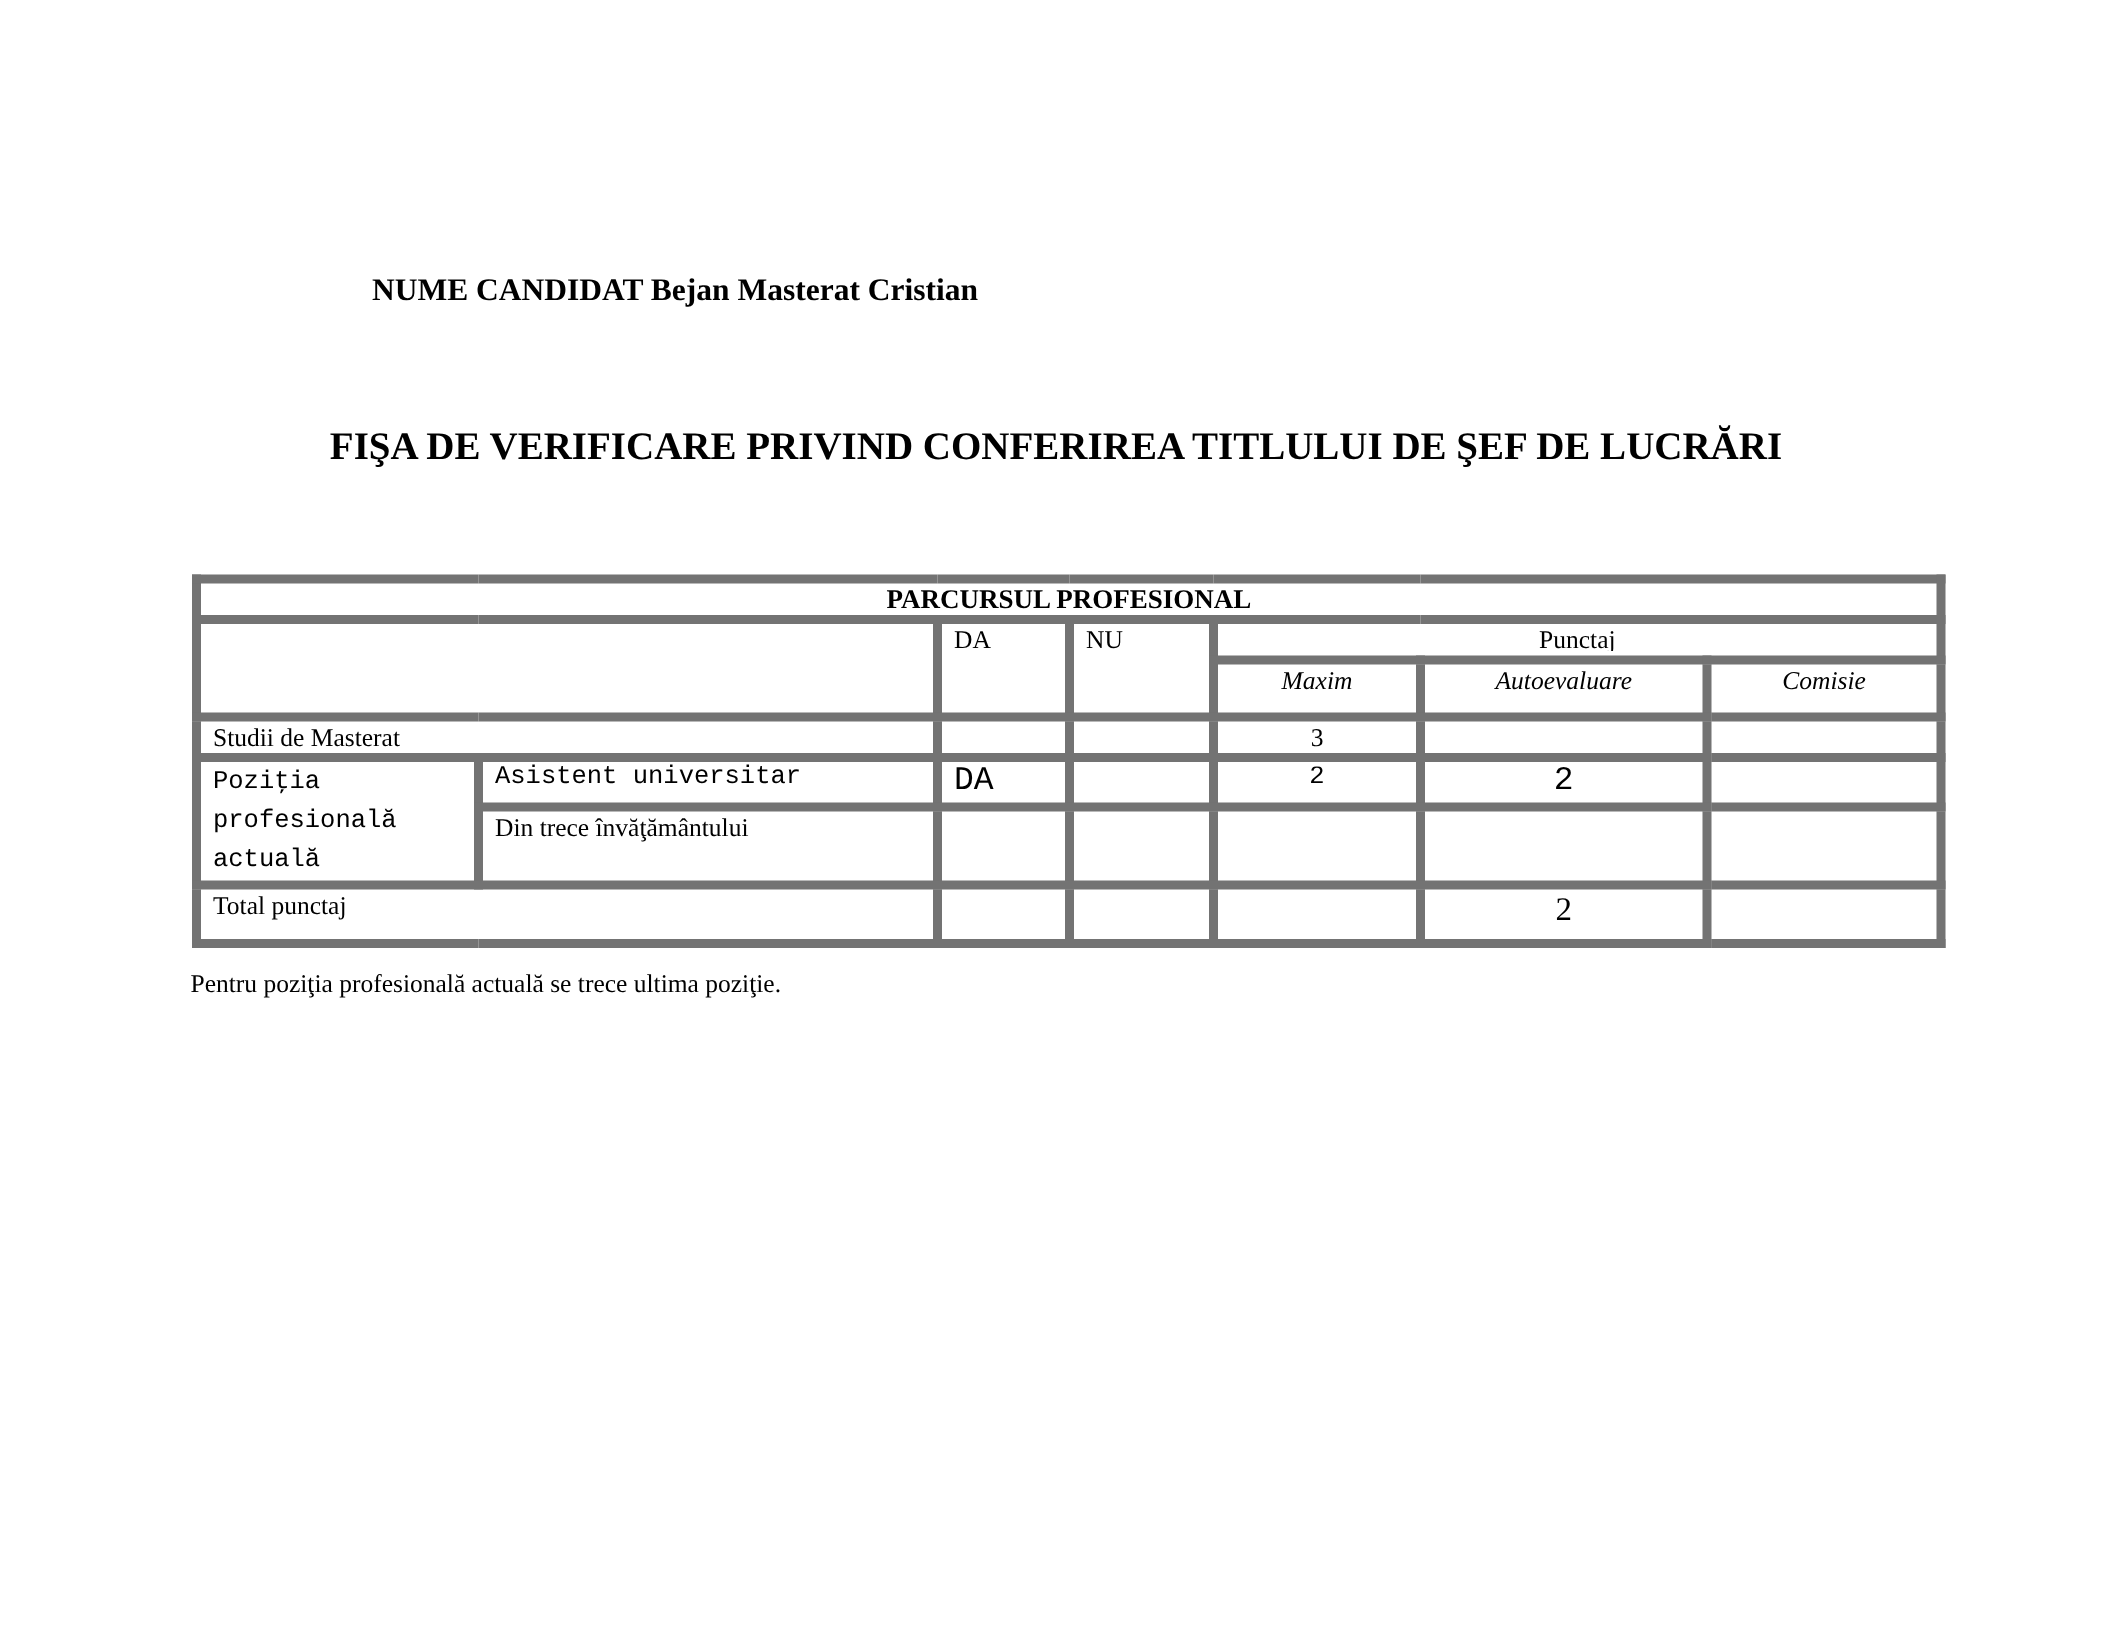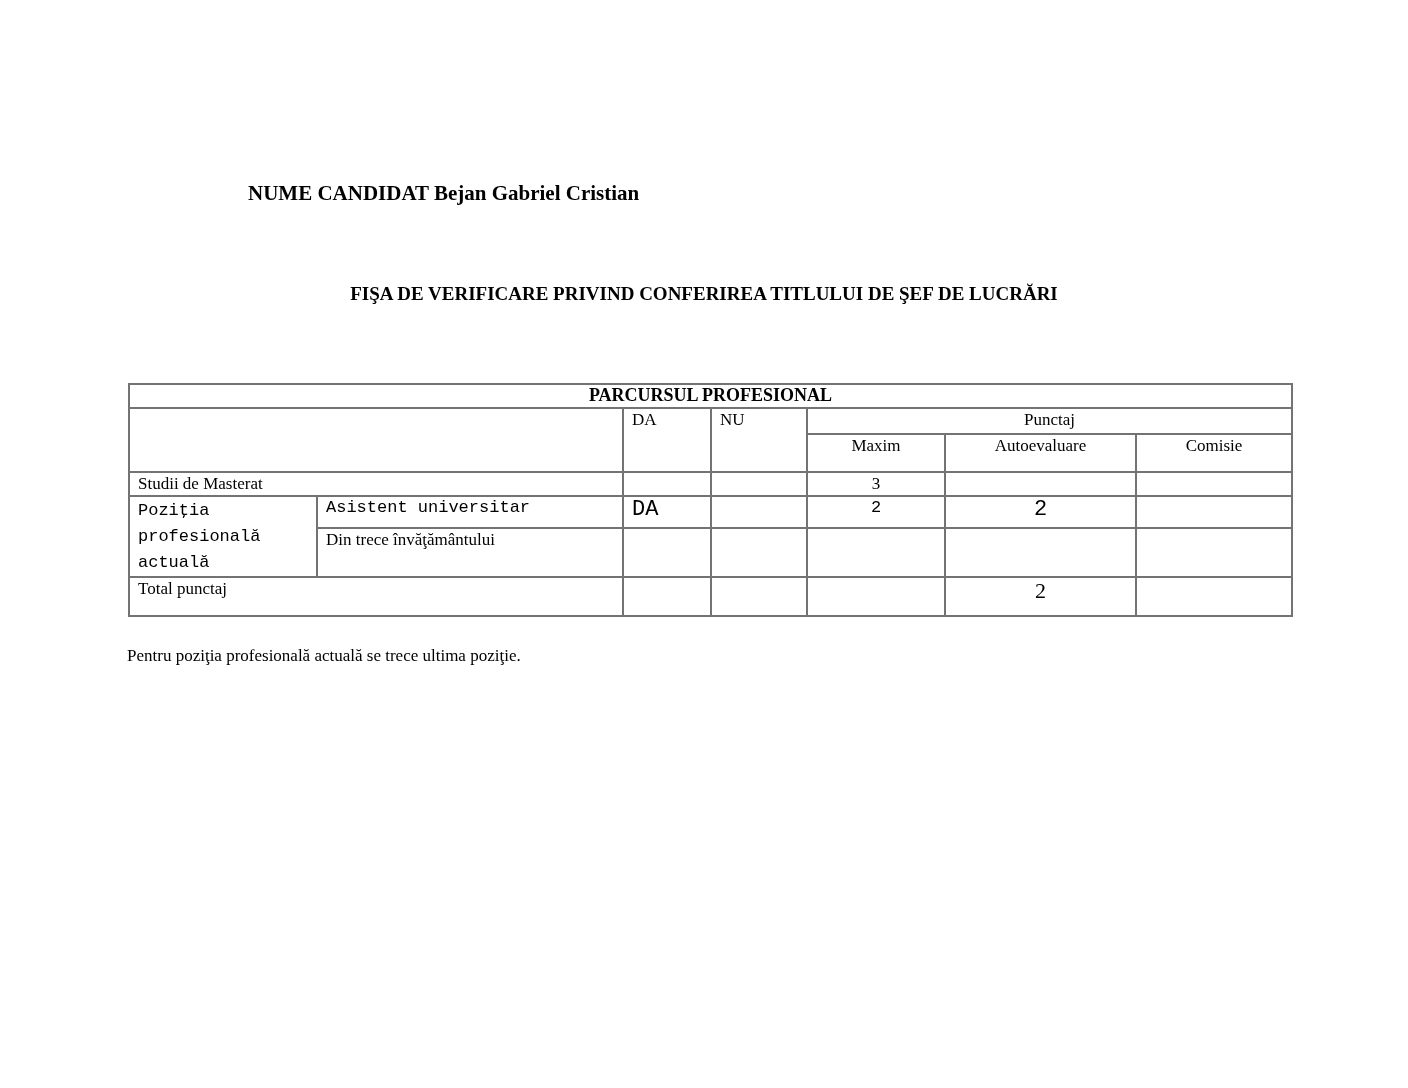--- a/index.html
+++ b/index.html
@@ -10,57 +10,57 @@
     font-family:"Liberation Serif", serif;
     color:#000000;
     overflow:hidden;
   }
   .candidate-line {
     position:absolute; left:248px; top:181px;
     font-size:21px; font-weight:bold; white-space:nowrap;
   }
   .doc-title {
     position:absolute; left:0; top:283px; width:1408px;
-    text-align:center; font-size:19px; font-weight:bold; white-space:nowrap;
+    text-align:center; font-size:26px; font-weight:bold; white-space:nowrap;
   }
   table.verif {
     position:absolute; left:128px; top:383px;
     width:1163px;
     border-collapse:collapse; table-layout:fixed;
   }
   table.verif td, table.verif th {
-    border:2px solid #737373;
+    border:6px solid #737373;
     padding:1px 8px 0 8px;
     vertical-align:top;
     font-size:17px; font-weight:normal;
     text-align:left;
     overflow:hidden;
   }
   table.verif th.tbl-title {
     text-align:center; font-weight:bold; font-size:18px;
     height:24px; padding-top:0;
   }
   .c { text-align:center !important;border-radius:10px; }
   .big { font-size:22px !important; line-height:1.05; }
   .rowspan-label span.narrow { display:inline-block; width:118px; line-height:26px; }
   .h-r2 td { height:26px; }
-  .h-r3 td { height:38px; }
+  .h-r3 td { height:38px;font-style:italic; }
   .h-r4 td { height:24px; }
   .h-r5 td { height:30px;font-family:Liberation Mono, monospace; }
   .h-r6 td { height:47px; }
   .h-r7 td { height:39px; }
   .note-line {
     position:absolute; left:127px; top:646px;
     font-size:17px; white-space:nowrap;
   }
 </style>
 </head>
 <body>
 
-<div class="candidate-line">NUME CANDIDAT Bejan Gabriel Cristian</div>
+<div class="candidate-line">NUME CANDIDAT Bejan Masterat Cristian</div>
 
 <div class="doc-title">FIŞA DE VERIFICARE PRIVIND CONFERIREA TITLULUI DE ŞEF DE LUCRĂRI</div>
 
 <table class="verif">
   <colgroup>
     <col style="width:188px">
     <col style="width:306px">
     <col style="width:88px">
     <col style="width:96px">
     <col style="width:138px">

